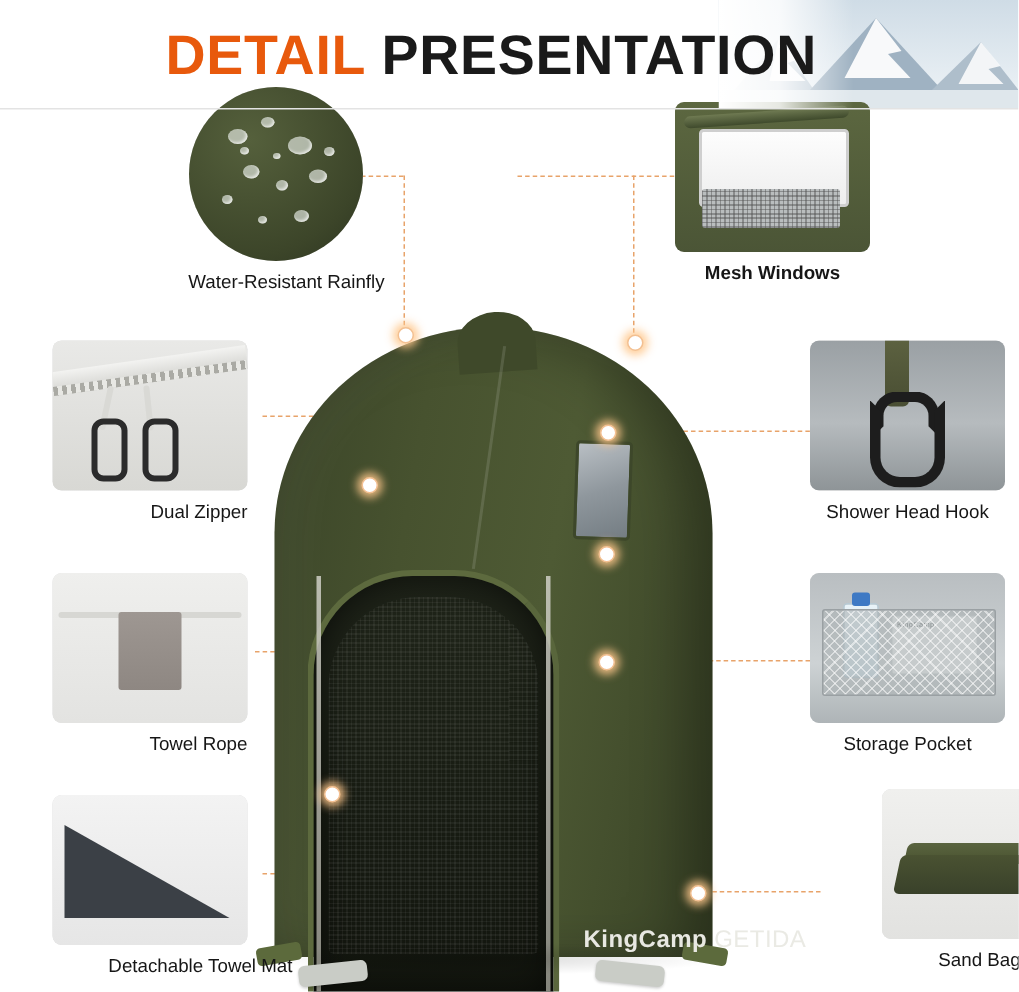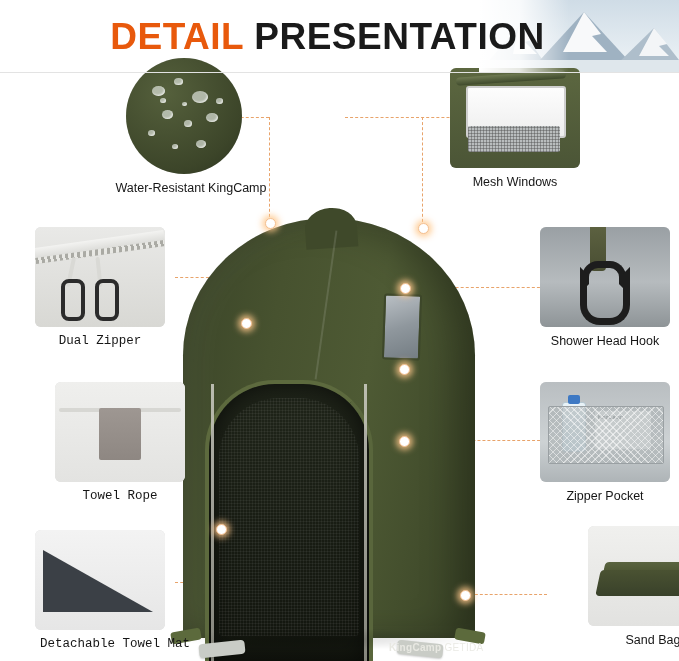--- a/index.html
+++ b/index.html
@@ -99,21 +99,21 @@
   }
   .caption {
     margin-top: 7px;
     font-size: 12.5px;
     color: #161616;
     text-align: center;
     width: 130px;
     line-height: 1.2;
   }
   .caption.wide { width: 160px; }
-  .caption.left { text-align: center; font-family: Liberation Mono, monospace; }
+  .caption.left { text-align: right; }
 
   
   .conn {
     position: absolute;
     border-color: #e8a36a;
     border-style: dashed;
     border-width: 0;
   }
   .conn.h {
     border-top-width: 1.5px;
@@ -218,22 +218,22 @@
     position: absolute;
     width: 46px; height: 14px;
     background: #c9ccc6;
     border-radius: 4px;
     box-shadow: 0 1px 2px rgba(0,0,0,0.2);
   }
   .tent-foot.l { left: 34px; top: 452px; transform: rotate(-6deg); }
   .tent-foot.r { left: 232px; top: 452px; transform: rotate(6deg); }
   .brand {
     position: absolute;
-    left: 224px; top: 452px;
-    font-size: 10px;
+    left: 224px; top: 428px;
+    font-size: 16px;
     color: #e8e8e2;
     letter-spacing: 0.3px;
     white-space: nowrap;
     font-weight: bold;
     text-align: right;
   }
   .brand .sub { font-weight: normal; opacity: 0.9; }
 
   
   .art { position: absolute; left: 0; top: 0; width: 100%; height: 100%; }
@@ -506,24 +506,24 @@
         <div class="drop" style="left:58px; top:62px; width:8px; height:7px;"></div>
         <div class="drop" style="left:80px; top:55px; width:12px; height:9px;"></div>
         <div class="drop" style="left:22px; top:72px; width:7px; height:6px;"></div>
         <div class="drop" style="left:70px; top:82px; width:10px; height:8px;"></div>
         <div class="drop" style="left:46px; top:86px; width:6px; height:5px;"></div>
         <div class="drop" style="left:90px; top:40px; width:7px; height:6px;"></div>
         <div class="drop" style="left:34px; top:40px; width:6px; height:5px;"></div>
         <div class="drop" style="left:56px; top:44px; width:5px; height:4px;"></div>
       </div>
     </div>
-    <div class="caption wide" style="margin-left:-15px;">Water-Resistant KingCamp</div>
-  </div>
-
-  <div class="feature" style="left:450px; top:-4px;">
+    <div class="caption wide" style="margin-left:-15px;">Water-Resistant Rainfly</div>
+  </div>
+
+  <div class="feature" style="left:450px; top:-4px;font-weight:bold;">
     <div class="thumb">
       <div class="art art-mesh">
         <div class="mesh-pole"></div>
         <div class="mesh-panel"></div>
         <div class="mesh-grid"></div>
       </div>
     </div>
     <div class="caption">Mesh Windows</div>
   </div>
 
@@ -545,40 +545,40 @@
     <div class="thumb">
       <div class="art art-hook">
         <div class="hook-strap"></div>
         <div class="hook-top"></div>
         <div class="hook-body"></div>
       </div>
     </div>
     <div class="caption wide" style="margin-left:-15px;">Shower Head Hook</div>
   </div>
 
-  <div class="feature" style="left:35px; top:310px;margin-left:20px;">
+  <div class="feature" style="left:35px; top:310px;">
     <div class="thumb">
       <div class="art art-towel">
         <div class="towel-rope"></div>
         <div class="towel-cloth"></div>
       </div>
     </div>
     <div class="caption left">Towel Rope</div>
   </div>
 
   <div class="feature" style="left:540px; top:310px;">
     <div class="thumb">
       <div class="art art-pocket">
         <div class="pocket-bottle"></div>
         <div class="pocket-card"></div>
         <div class="pocket-label">KingCamp</div>
         <div class="pocket-net"></div>
       </div>
     </div>
-    <div class="caption">Zipper Pocket</div>
+    <div class="caption">Storage Pocket</div>
   </div>
 
   <div class="feature" style="left:35px; top:458px;">
     <div class="thumb">
       <div class="art art-mat">
         <div class="mat-shape"></div>
       </div>
     </div>
     <div class="caption left wide">Detachable Towel Mat</div>
   </div>

